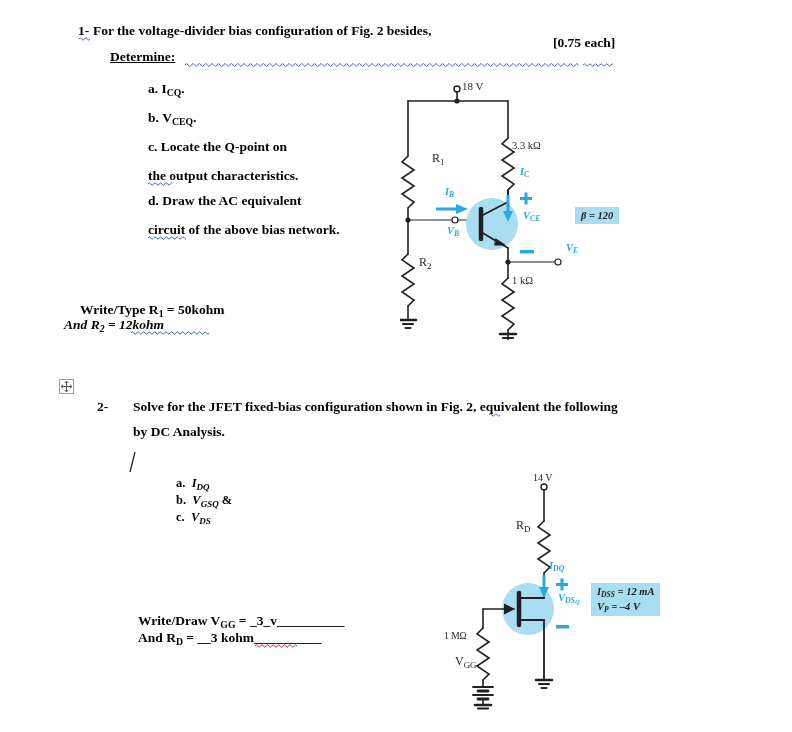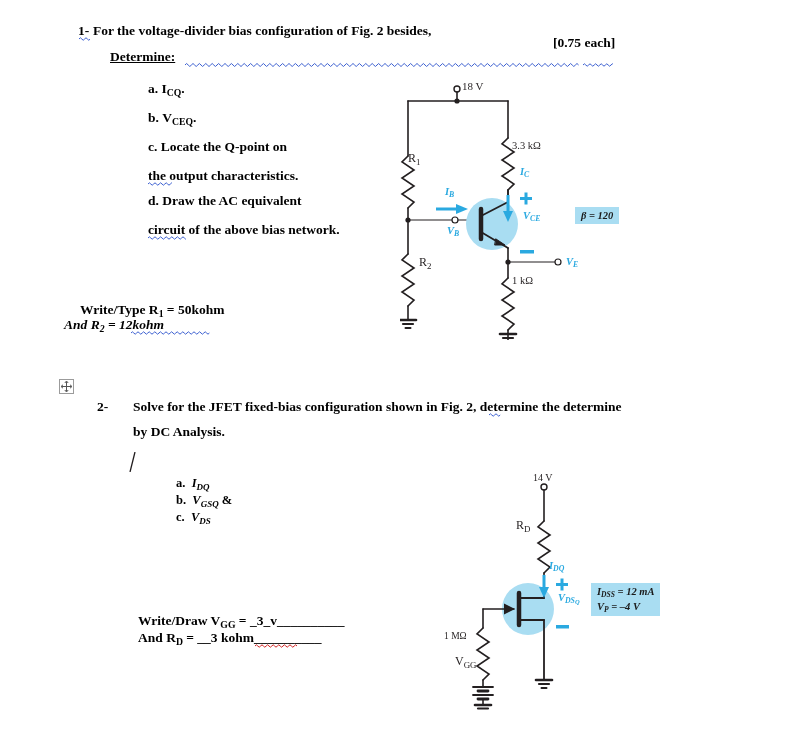--- a/index.html
+++ b/index.html
@@ -225,21 +225,21 @@
         <rect x="124.5" y="120.5" width="3" height="12" stroke="none"></rect>
 
         <rect x="120" y="178" width="14" height="3.5" stroke="none"></rect>
       </g>
     </svg>
   </div>
 
   <div class="clab blk" style="left:462px; top:80px; font-size:11px;">
     <span>18 V</span>
   </div>
-  <div class="clab blk" style="left:408px; top:151px; font-size:12px;">
+  <div class="clab blk" style="left:432px; top:151px; font-size:12px;">
     <span>R</span><span class="s" style="font-style:normal;">1</span>
   </div>
   <div class="clab blk" style="left:419px; top:255px; font-size:12px;">
     <span>R</span><span class="s" style="font-style:normal;">2</span>
   </div>
   <div class="clab blk" style="left:512px; top:140px;">
     <span>3.3 kΩ</span>
   </div>
   <div class="clab blk" style="left:512px; top:275px;">
     <span>1 kΩ</span>
@@ -249,39 +249,39 @@
   </div>
   <div class="clab blue" style="left:445px; top:186px;">
     <span>I</span><span class="s">B</span>
   </div>
   <div class="clab blue" style="left:447px; top:225px;">
     <span>V</span><span class="s">B</span>
   </div>
   <div class="clab blue" style="left:523px; top:210px;">
     <span>V</span><span class="s">CE</span>
   </div>
-  <div class="clab blue" style="left:566px; top:256px;">
+  <div class="clab blue" style="left:566px; top:242px;">
     <span>V</span><span class="s">E</span>
   </div>
   <div class="infobox" style="left:575px; top:207px;">
     <span>β = 120</span>
   </div>
 
   <div class="move-handle" style="left:59px; top:379px;">
     <svg width="13" height="13" viewBox="0 0 13 13">
       <g stroke="#555" stroke-width="1" fill="none">
         <line x1="6.5" y1="1.5" x2="6.5" y2="11.5"></line>
         <line x1="1.5" y1="6.5" x2="11.5" y2="6.5"></line>
         <path d="M6.5 1 L4.8 3 M6.5 1 L8.2 3 M6.5 12 L4.8 10 M6.5 12 L8.2 10 M1 6.5 L3 4.8 M1 6.5 L3 8.2 M12 6.5 L10 4.8 M12 6.5 L10 8.2"></path>
       </g>
     </svg>
   </div>
 
   <div class="txt" style="left:97px; top:400px;"><span>2-</span></div>
-  <div class="txt" style="left:133px; top:400px;"><span>Solve for the JFET fixed-bias configuration shown in Fig. 2, determine the determine</span></div>
+  <div class="txt" style="left:133px; top:400px;"><span>Solve for the JFET fixed-bias configuration shown in Fig. 2, equivalent the following</span></div>
   <div class="wavyline" style="left:489px; top:412px; width:12px;">
     <svg width="12" height="5" viewBox="0 0 12 5">
         <path d="M0 3 Q1.4 0.6 2.8 3 T5.6 3 T8.4 3 T11.2 3" fill="none" stroke="#3b5fd0" stroke-width="1"></path>
       </svg>
   </div>
   <div class="txt" style="left:133px; top:425px;"><span>by DC Analysis.</span></div>
 
   <div style="position:absolute; left:129px; top:452px; width:8px; height:20px;">
     <svg width="8" height="20" viewBox="0 0 8 20">
         <line x1="6" y1="0" x2="1" y2="20" stroke="#231f20" stroke-width="1.3"></line>

